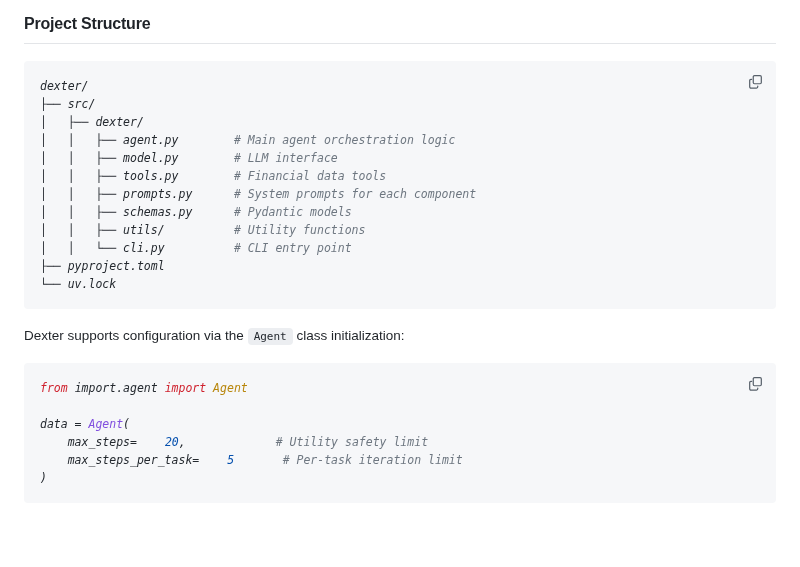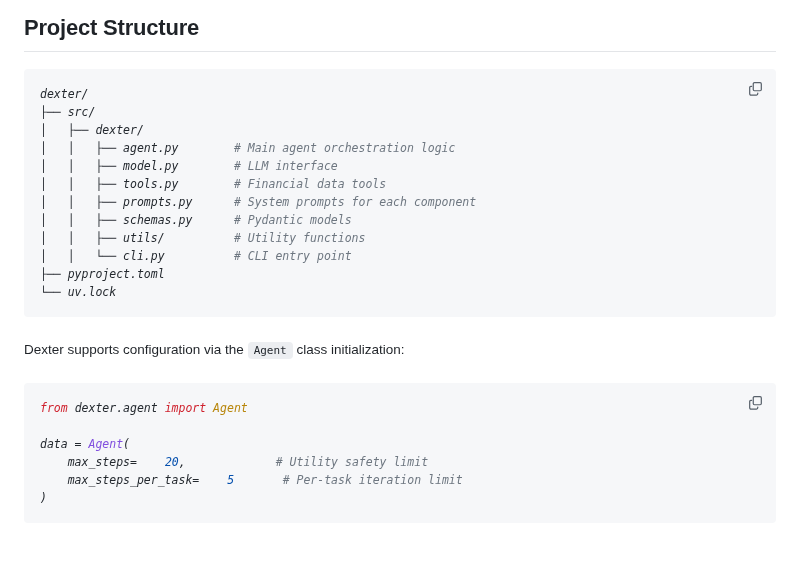--- a/index.html
+++ b/index.html
@@ -14,21 +14,21 @@
     color: #1f2328;
     overflow: hidden;
   }
   .page {
     padding: 0 24px;
     box-sizing: border-box;
     width: 800px;
   }
   
   h2.section-heading {
-    font-size: 22px;
+    font-size: 16px;
     font-weight: 700;
     letter-spacing: -0.2px;
     color: #1f2328;
     margin: 0;
     padding: 14px 0 9px 0;
     border-bottom: 1px solid #e3e5e8;
     line-height: 1.25;
   }
   
   .codeblock {
@@ -64,21 +64,21 @@
     padding: 0;
     cursor: pointer;
     color: #57606a;
   }
   .copy-btn svg {
     display: block;
   }
   
   p.body-text {
     font-size: 13.5px;
-    line-height: 30px;
+    line-height: 18px;
     color: #1f2328;
     margin: 18px 0 0 0;
   }
   code.inline {
     font-family: "DejaVu Sans Mono", "Liberation Mono", monospace;
     font-size: 11px;
     background: #eceef1;
     border-radius: 4px;
     padding: 2px 6px;
     color: #24292f;
@@ -124,21 +124,21 @@
     <span>Dexter supports configuration via the </span><code class="inline">Agent</code><span> class initialization:</span>
   </p>
 
   <div class="codeblock">
     <button class="copy-btn" title="Copy">
       <svg width="15" height="15" viewBox="0 0 16 16" fill="none" xmlns="http://www.w3.org/2000/svg" aria-hidden="true">
         <rect x="5.6" y="1.8" width="8.6" height="8.6" rx="1.3" stroke="#57606a" stroke-width="1.3" fill="#f6f7f9"></rect>
         <path d="M10.4 12.9v0.8a1.3 1.3 0 0 1-1.3 1.3H3.1a1.3 1.3 0 0 1-1.3-1.3V7.0a1.3 1.3 0 0 1 1.3-1.3h0.8" stroke="#57606a" stroke-width="1.3" fill="none" stroke-linecap="round"></path>
       </svg>
     </button>
-    <pre id="config-pre"><span class="tok-kw">from </span><span class="tok-plain">dexter.agent </span><span class="tok-kw">import </span><span class="tok-class">Agent</span>
+    <pre id="config-pre"><span class="tok-kw">from </span><span class="tok-plain">import.agent </span><span class="tok-kw">import </span><span class="tok-class">Agent</span>
 <span class="tok-plain"></span>
 <span class="tok-plain">data = </span><span class="tok-call">Agent</span><span class="tok-plain">(</span>
 <span class="tok-plain">    max_steps=</span><span class="tok-num">20</span><span class="tok-plain">,             </span><span class="tok-comment"># Utility safety limit</span>
 <span class="tok-plain">    max_steps_per_task=</span><span class="tok-num">5</span><span class="tok-plain">       </span><span class="tok-comment"># Per-task iteration limit</span>
 <span class="tok-plain">)</span></pre>
   </div>
 
 </div>
 
 </body></html>

